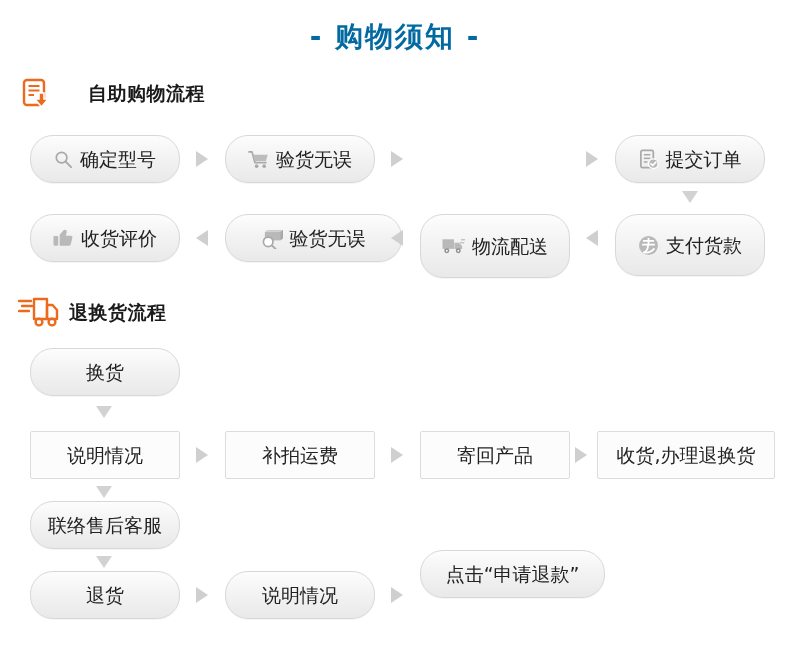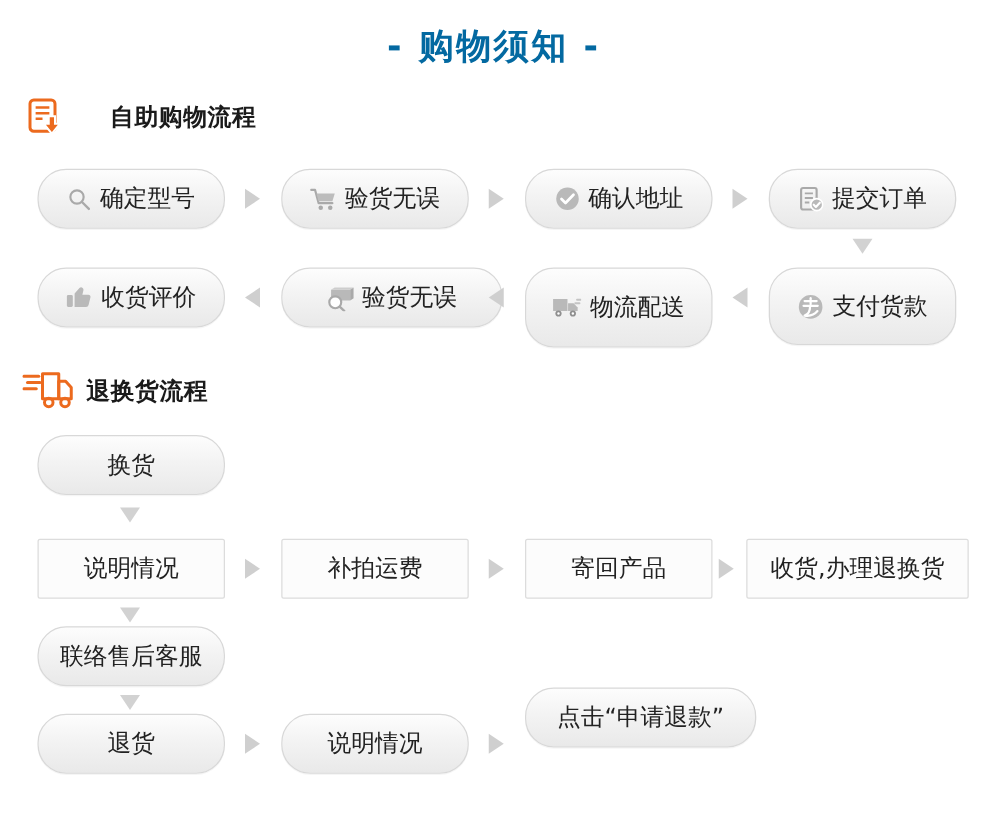--- a/index.html
+++ b/index.html
@@ -117,29 +117,20 @@
         <path d="M1 2 h3.2 l3 11.2 h11.6" fill="none" stroke="#a9a9a9" stroke-width="1.8" stroke-linecap="round" stroke-linejoin="round"></path>
         <path d="M5.4 5 h15.4 l-2 6.6 h-11.6 z" fill="#bcbcbc"></path>
         <circle cx="9" cy="17" r="1.9" fill="#a9a9a9"></circle>
         <circle cx="17" cy="17" r="1.9" fill="#a9a9a9"></circle>
       </svg>
     </span>
     <span class="btxt">验货无误</span>
   </div>
   <div class="arrow right" style="left:391px;top:151px;"></div>
 
-  <div class="fbox grad" style="left:420px;top:135px;width:150px;height:48px;">
-    <span class="ico">
-      <svg width="20" height="20" viewBox="0 0 20 20">
-        <circle cx="10" cy="10" r="9" fill="#b9b9b9"></circle>
-        <path d="M5.2 10.2 l3.2 3.2 l6.4 -6.6" fill="none" stroke="#ffffff" stroke-width="2.2" stroke-linecap="round" stroke-linejoin="round"></path>
-      </svg>
-    </span>
-    <span class="btxt">确认地址</span>
-  </div>
   <div class="arrow right" style="left:586px;top:151px;"></div>
 
   <div class="fbox grad" style="left:615px;top:135px;width:150px;height:48px;">
     <span class="ico">
       <svg width="20" height="21" viewBox="0 0 20 22">
         <rect x="1.5" y="1.5" width="13" height="18" rx="1.6" fill="none" stroke="#a9a9a9" stroke-width="1.8"></rect>
         <line x1="4.6" y1="6" x2="11.4" y2="6" stroke="#a9a9a9" stroke-width="1.6"></line>
         <line x1="4.6" y1="9.8" x2="11.4" y2="9.8" stroke="#a9a9a9" stroke-width="1.6"></line>
         <line x1="4.6" y1="13.6" x2="8.4" y2="13.6" stroke="#a9a9a9" stroke-width="1.6"></line>
         <circle cx="14.6" cy="15.4" r="5" fill="#b9b9b9" stroke="#ffffff" stroke-width="1.4"></circle>

